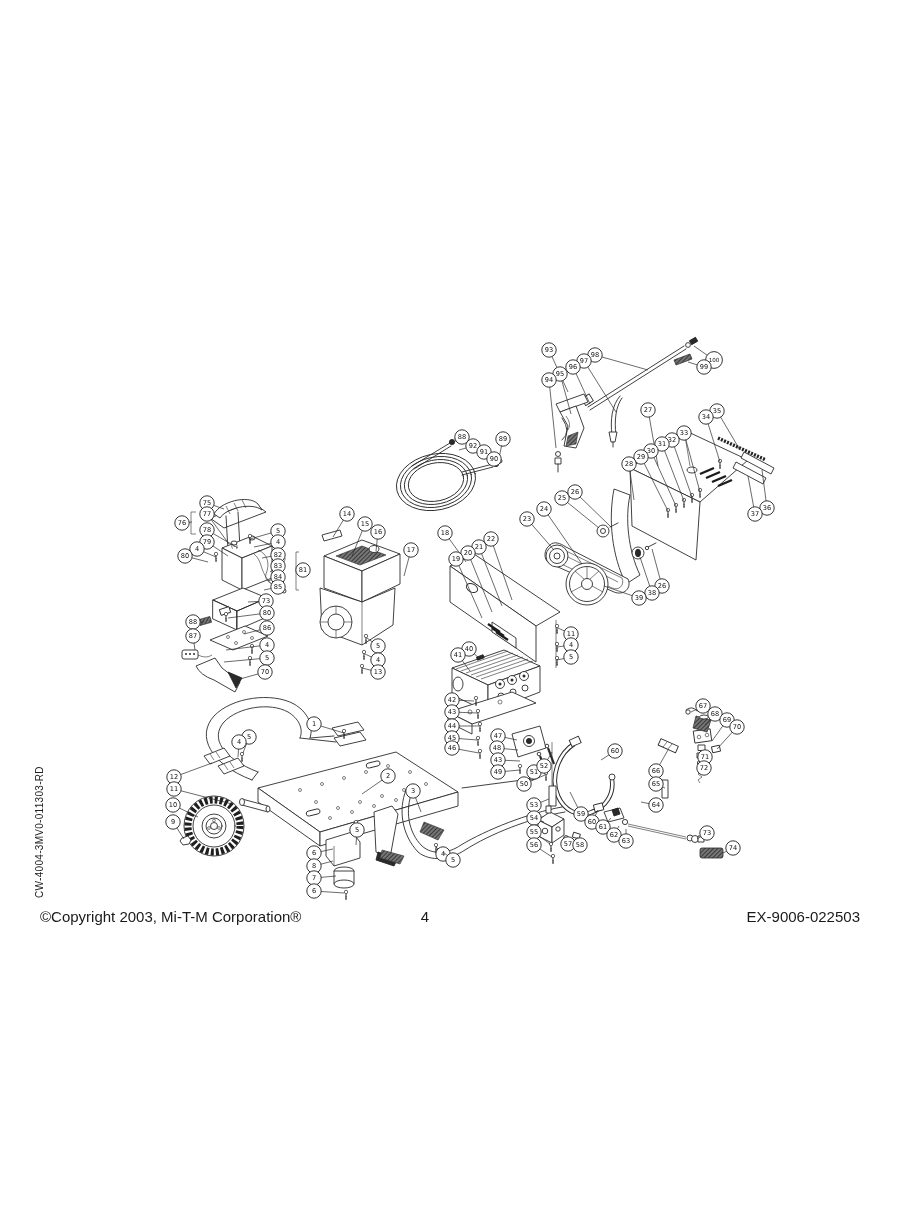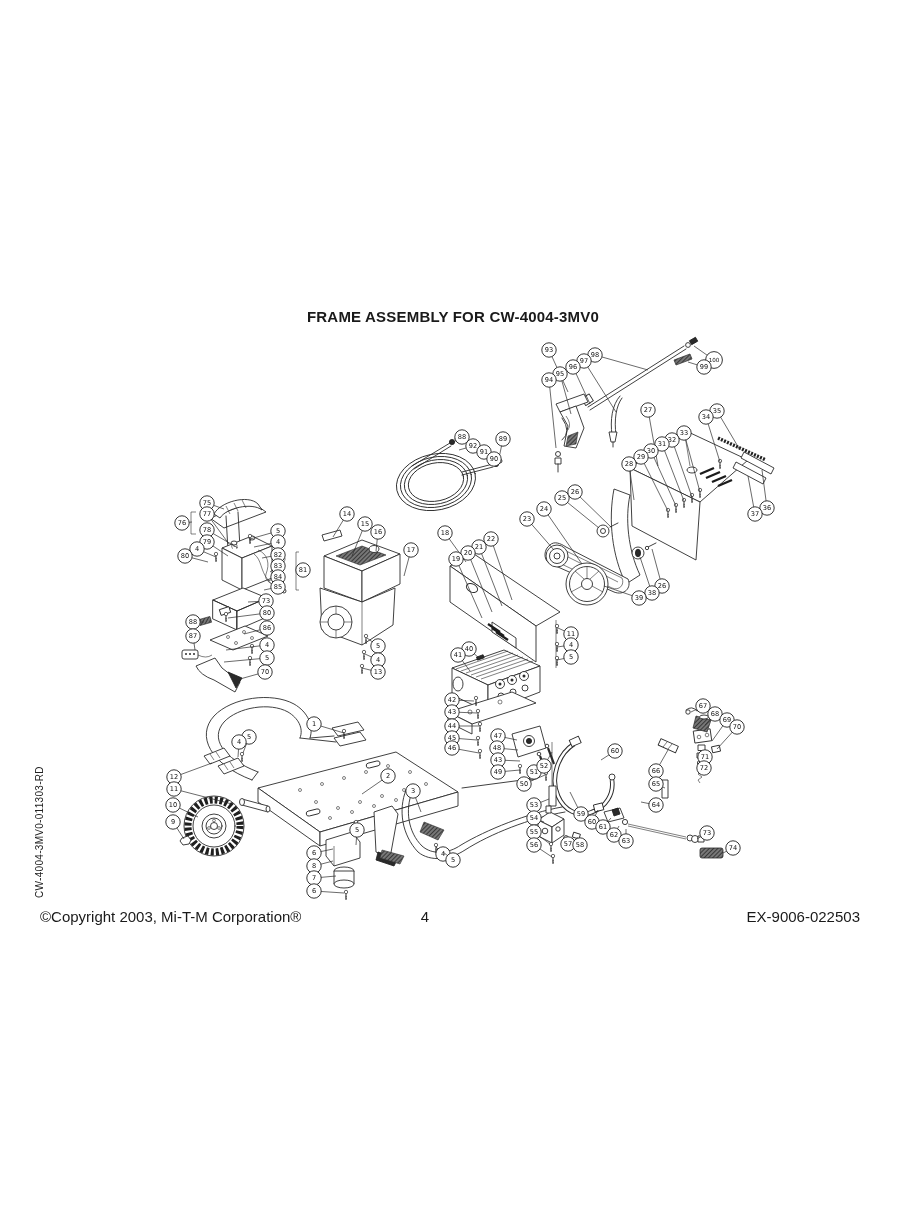--- a/index.html
+++ b/index.html
@@ -29,21 +29,20 @@
   .co-line{stroke:#2b2b2b;stroke-width:.7;}
   .co-circle{stroke:#2b2b2b;stroke-width:.95;fill:#ffffff;}
   .co-text{fill:#111;font-family:"DejaVu Sans",sans-serif;}
   .ann{fill:#222;font-family:"DejaVu Sans",sans-serif;font-size:6px;}
 </style>
 </head>
 <body>
 
 <div class="page">
 
-  <h1 class="title">FRAME ASSEMBLY FOR CW-4004-3MV0</h1>
 
   <svg class="diagram" viewBox="0 0 906 1208">
     <defs>
       <pattern id="hatch" width="3" height="3" patternUnits="userSpaceOnUse" patternTransform="rotate(45)">
         <rect width="3" height="3" fill="#777"></rect>
         <line x1="0" y1="0" x2="0" y2="3" stroke="#1c1c1c" stroke-width="1.4"></line>
       </pattern>
       <g id="screw">
         <circle cx="0" cy="0" r="1.7" fill="#fff" stroke="#2b2b2b" stroke-width=".7"></circle>
         <line x1="0" y1="1.7" x2="0" y2="8" stroke="#2b2b2b" stroke-width="1"></line>

